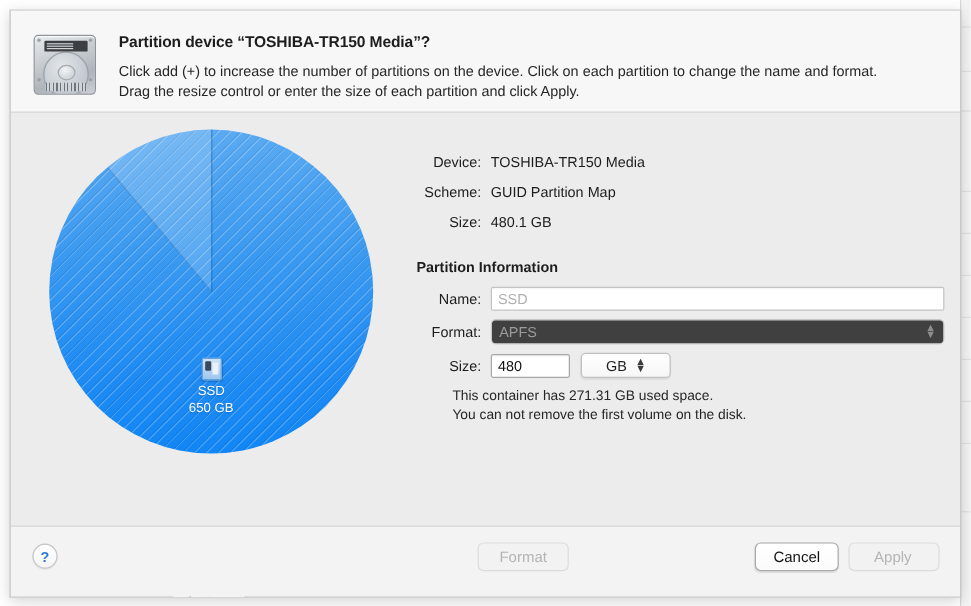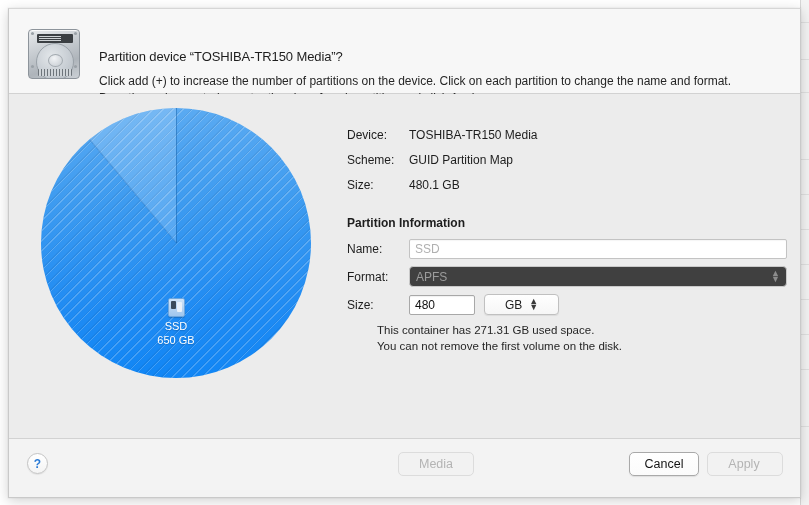--- a/index.html
+++ b/index.html
@@ -120,25 +120,24 @@
   #disk-icon .hd-screw {
     position: absolute;
     width: 3px; height: 3px;
     border-radius: 50%;
     background: #9aa1a7;
   }
 
   #header-text { padding-top: 4px; }
   #dialog-title {
     font-size: 13px;
-    font-weight: normal;
+    font-weight: bold;
     color: #1d1d1d;
     letter-spacing: -0.1px;
     margin-bottom: 9px;
-    margin-top: 22px;
   }
   #dialog-message {
     font-size: 12px;
     color: #262626;
     line-height: 1.45;
     max-width: 660px;
   }
 
   
   #body {
@@ -280,21 +279,21 @@
     margin-bottom: 9px;
   }
   .field-row {
     display: flex;
     align-items: center;
     margin-bottom: 7px;
     min-height: 18px;
   }
   .field-label {
     width: 62px;
-    text-align: left;
+    text-align: right;
     font-size: 12px;
     color: #1d1d1d;
     padding-right: 8px;
     flex: 0 0 62px;
   }
   .field-value {
     font-size: 12px;
     color: #1d1d1d;
   }
   #device-info { margin-bottom: 22px; }
@@ -553,17 +552,17 @@
           </div>
         </div>
 
       </div>
     </div>
 
     <div id="footer"></div>
   </div>
 
   <div id="help-button" style="left:27px;top:453px;">?</div>
-  <div class="btn btn-disabled" id="revert-button">Media</div>
+  <div class="btn btn-disabled" id="revert-button">Format</div>
   <div class="btn btn-default" id="cancel-button">Cancel</div>
   <div class="btn btn-disabled" id="apply-button">Apply</div>
 
 </div>
 
 </body></html>

